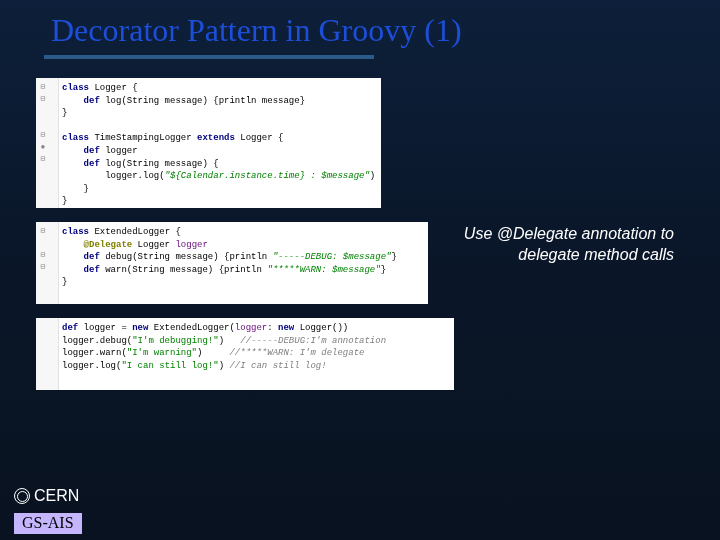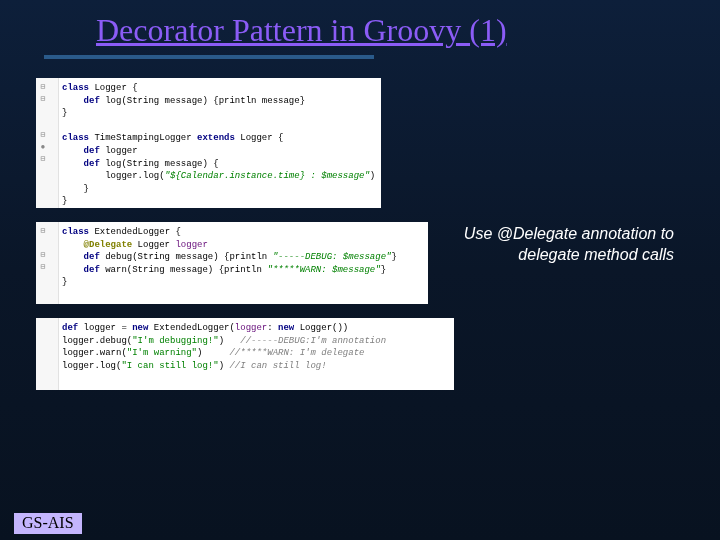--- a/index.html
+++ b/index.html
@@ -6,26 +6,25 @@
     margin: 0;
     padding: 0;
     width: 720px;
     height: 540px;
     background: linear-gradient(180deg, #0d1f3a 0%, #0a1628 50%, #081220 100%);
     font-family: Georgia, 'Times New Roman', serif;
     overflow: hidden;
     position: relative;
   }
   .title {
-    color: #8b5cf6;
+    color: #1d4ed8;
     font-size: 32px;
     font-weight: normal;
     text-align: left;
-    padding: 12px 0 6px 96px;
-    text-decoration: underline;
+    padding: 12px 0 6px 51px;
   }
   .underline {
     height: 4px;
     background: #2a5a8a;
     margin: 0 44px 0 44px;
     width: 330px;
   }
   .code-panel {
     background: #ffffff;
     position: absolute;
@@ -170,14 +169,18 @@
   <div class="gutter-col"></div>
   <div class="code-body"><span class="kw">def</span><span class="idn"> logger = </span><span class="kw">new</span><span class="idn"> ExtendedLogger(</span><span class="fld">logger</span><span class="idn">: </span><span class="kw">new</span><span class="idn"> Logger())</span>
 <span class="idn">logger.debug(</span><span class="str">"I'm debugging!"</span><span class="idn">)   </span><span class="cmt">//-----DEBUG:I'm annotation</span>
 <span class="idn">logger.warn(</span><span class="str">"I'm warning"</span><span class="idn">)     </span><span class="cmt">//*****WARN: I'm delegate</span>
 <span class="idn">logger.log(</span><span class="str">"I can still log!"</span><span class="idn">) </span><span class="cmt">//I can still log!</span></div>
 </div>
 
 <div class="callout">Use @Delegate annotation to delegate method calls</div>
 
 <div class="footer">
+  <div class="footer-cern">
+    <span class="ring"></span>
+    <span>CERN</span>
+  </div>
   <div class="footer-gsais">GS-AIS</div>
 </div>
 
 </body></html>

